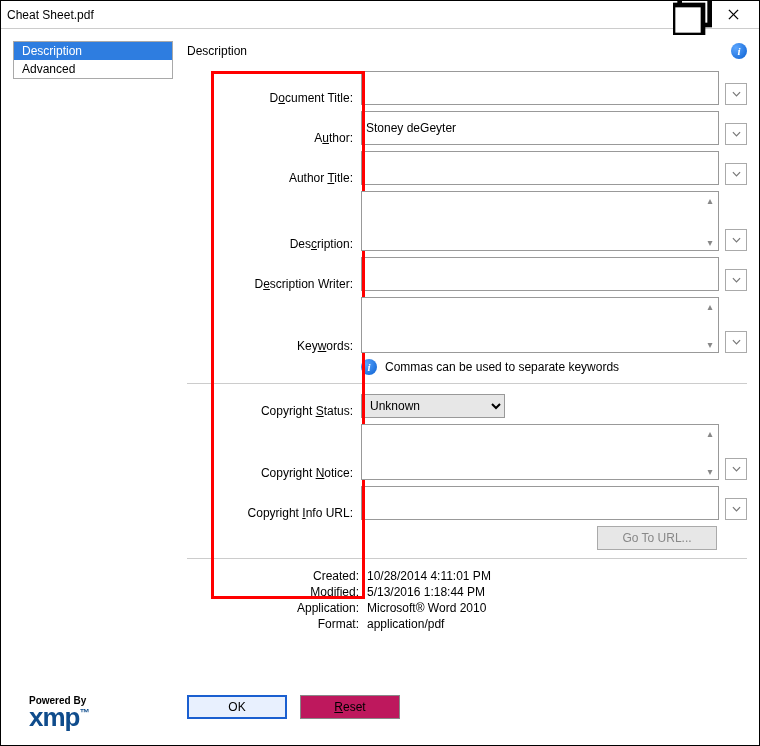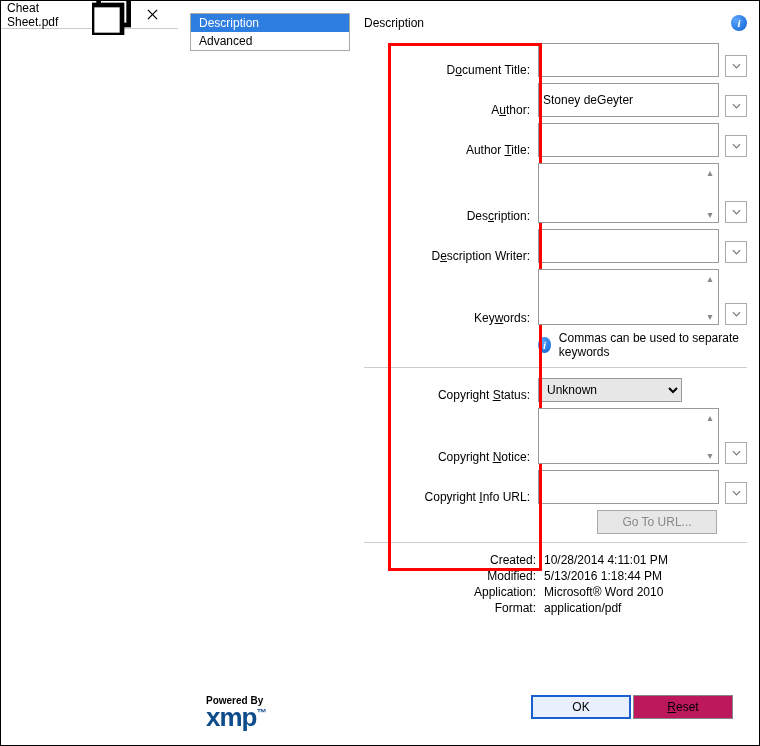--- a/index.html
+++ b/index.html
@@ -1,17 +1,17 @@
 <!DOCTYPE html>
 <html><head>
   <meta charset="utf-8">
   <style>
     * { box-sizing: border-box; margin: 0; padding: 0; }
     body { font-family: "Segoe UI", Tahoma, sans-serif; font-size: 12px; background: #fff; width: 760px; height: 746px; overflow: hidden; }
-    .window { width: 760px; height: 746px; border: 1px solid #000; display: flex; flex-direction: row; }
+    .window { width: 760px; height: 746px; border: 1px solid #000; display: flex; flex-direction: column; }
     .titlebar { height: 28px; display: flex; align-items: center; padding: 0 6px; border-bottom: 1px solid #ccc; }
     .titlebar-title { flex: 1; font-size: 12px; }
     .titlebar-btn { width: 40px; height: 22px; display: flex; align-items: center; justify-content: center; color: #000; cursor: pointer; }
     .titlebar-btn.close svg { width: 11px; height: 11px; }
     .content { flex: 1; display: flex; padding: 12px; gap: 14px; }
     .sidebar { width: 160px; border: 1px solid #a9a9a9; background: #fff; }
     .sidebar-item { padding: 2px 8px; cursor: pointer; font-size: 12px; }
     .sidebar-item.selected { background: #2e7de0; color: #fff; }
     .left-col { display: flex; flex-direction: column; }
     .powered-by { padding: 10px 4px 4px 16px; }
@@ -33,21 +33,21 @@
     .dropdown-btn { width: 22px; height: 22px; margin-left: 6px; border: 1px solid #aaa; background: #fff; display: flex; align-items: center; justify-content: center; cursor: pointer; color: #777; }
     .dropdown-btn svg { width: 9px; height: 6px; }
     .select { width: 144px; height: 24px; border: 1px solid #999; background: #e7e7e7; padding: 2px 4px; font-size: 12px; font-family: inherit; }
     .hint-row { display: flex; align-items: center; padding-left: 174px; margin-top: 6px; margin-bottom: 6px; gap: 8px; }
     .divider { border: none; border-top: 1px solid #ccc; margin: 8px 0 10px 0; }
     .go-url-btn { width: 120px; height: 24px; border: 1px solid #aaa; background: #e7e7e7; color: #888; font-size: 12px; font-family: inherit; cursor: default; }
     .go-url-row { display: flex; justify-content: flex-end; margin-top: 4px; padding-right: 30px; }
     .meta-row { display: flex; margin-bottom: 2px; }
     .meta-label { width: 120px; text-align: right; padding-right: 8px; font-size: 12px; }
     .meta-value { font-size: 12px; }
-    .button-bar { display: flex; justify-content: flex-end; gap: 2px; padding: 10px 14px 14px 0; }
+    .button-bar { display: flex; justify-content: flex-start; gap: 13px; padding: 10px 14px 14px 0; }
     .btn { width: 100px; height: 24px; font-size: 12px; font-family: inherit; border: 1px solid #888; background: #be185d; cursor: pointer; }
     .btn.primary { border: 2px solid #1a5fd0; background: #e8f0fe; }
     .red-annotation { position: absolute; border: 3px solid #ff0000; pointer-events: none; }
     .form-area { position: relative; }
   </style>
 </head>
 <body>
 
 <div class="window">
   <div class="titlebar">

